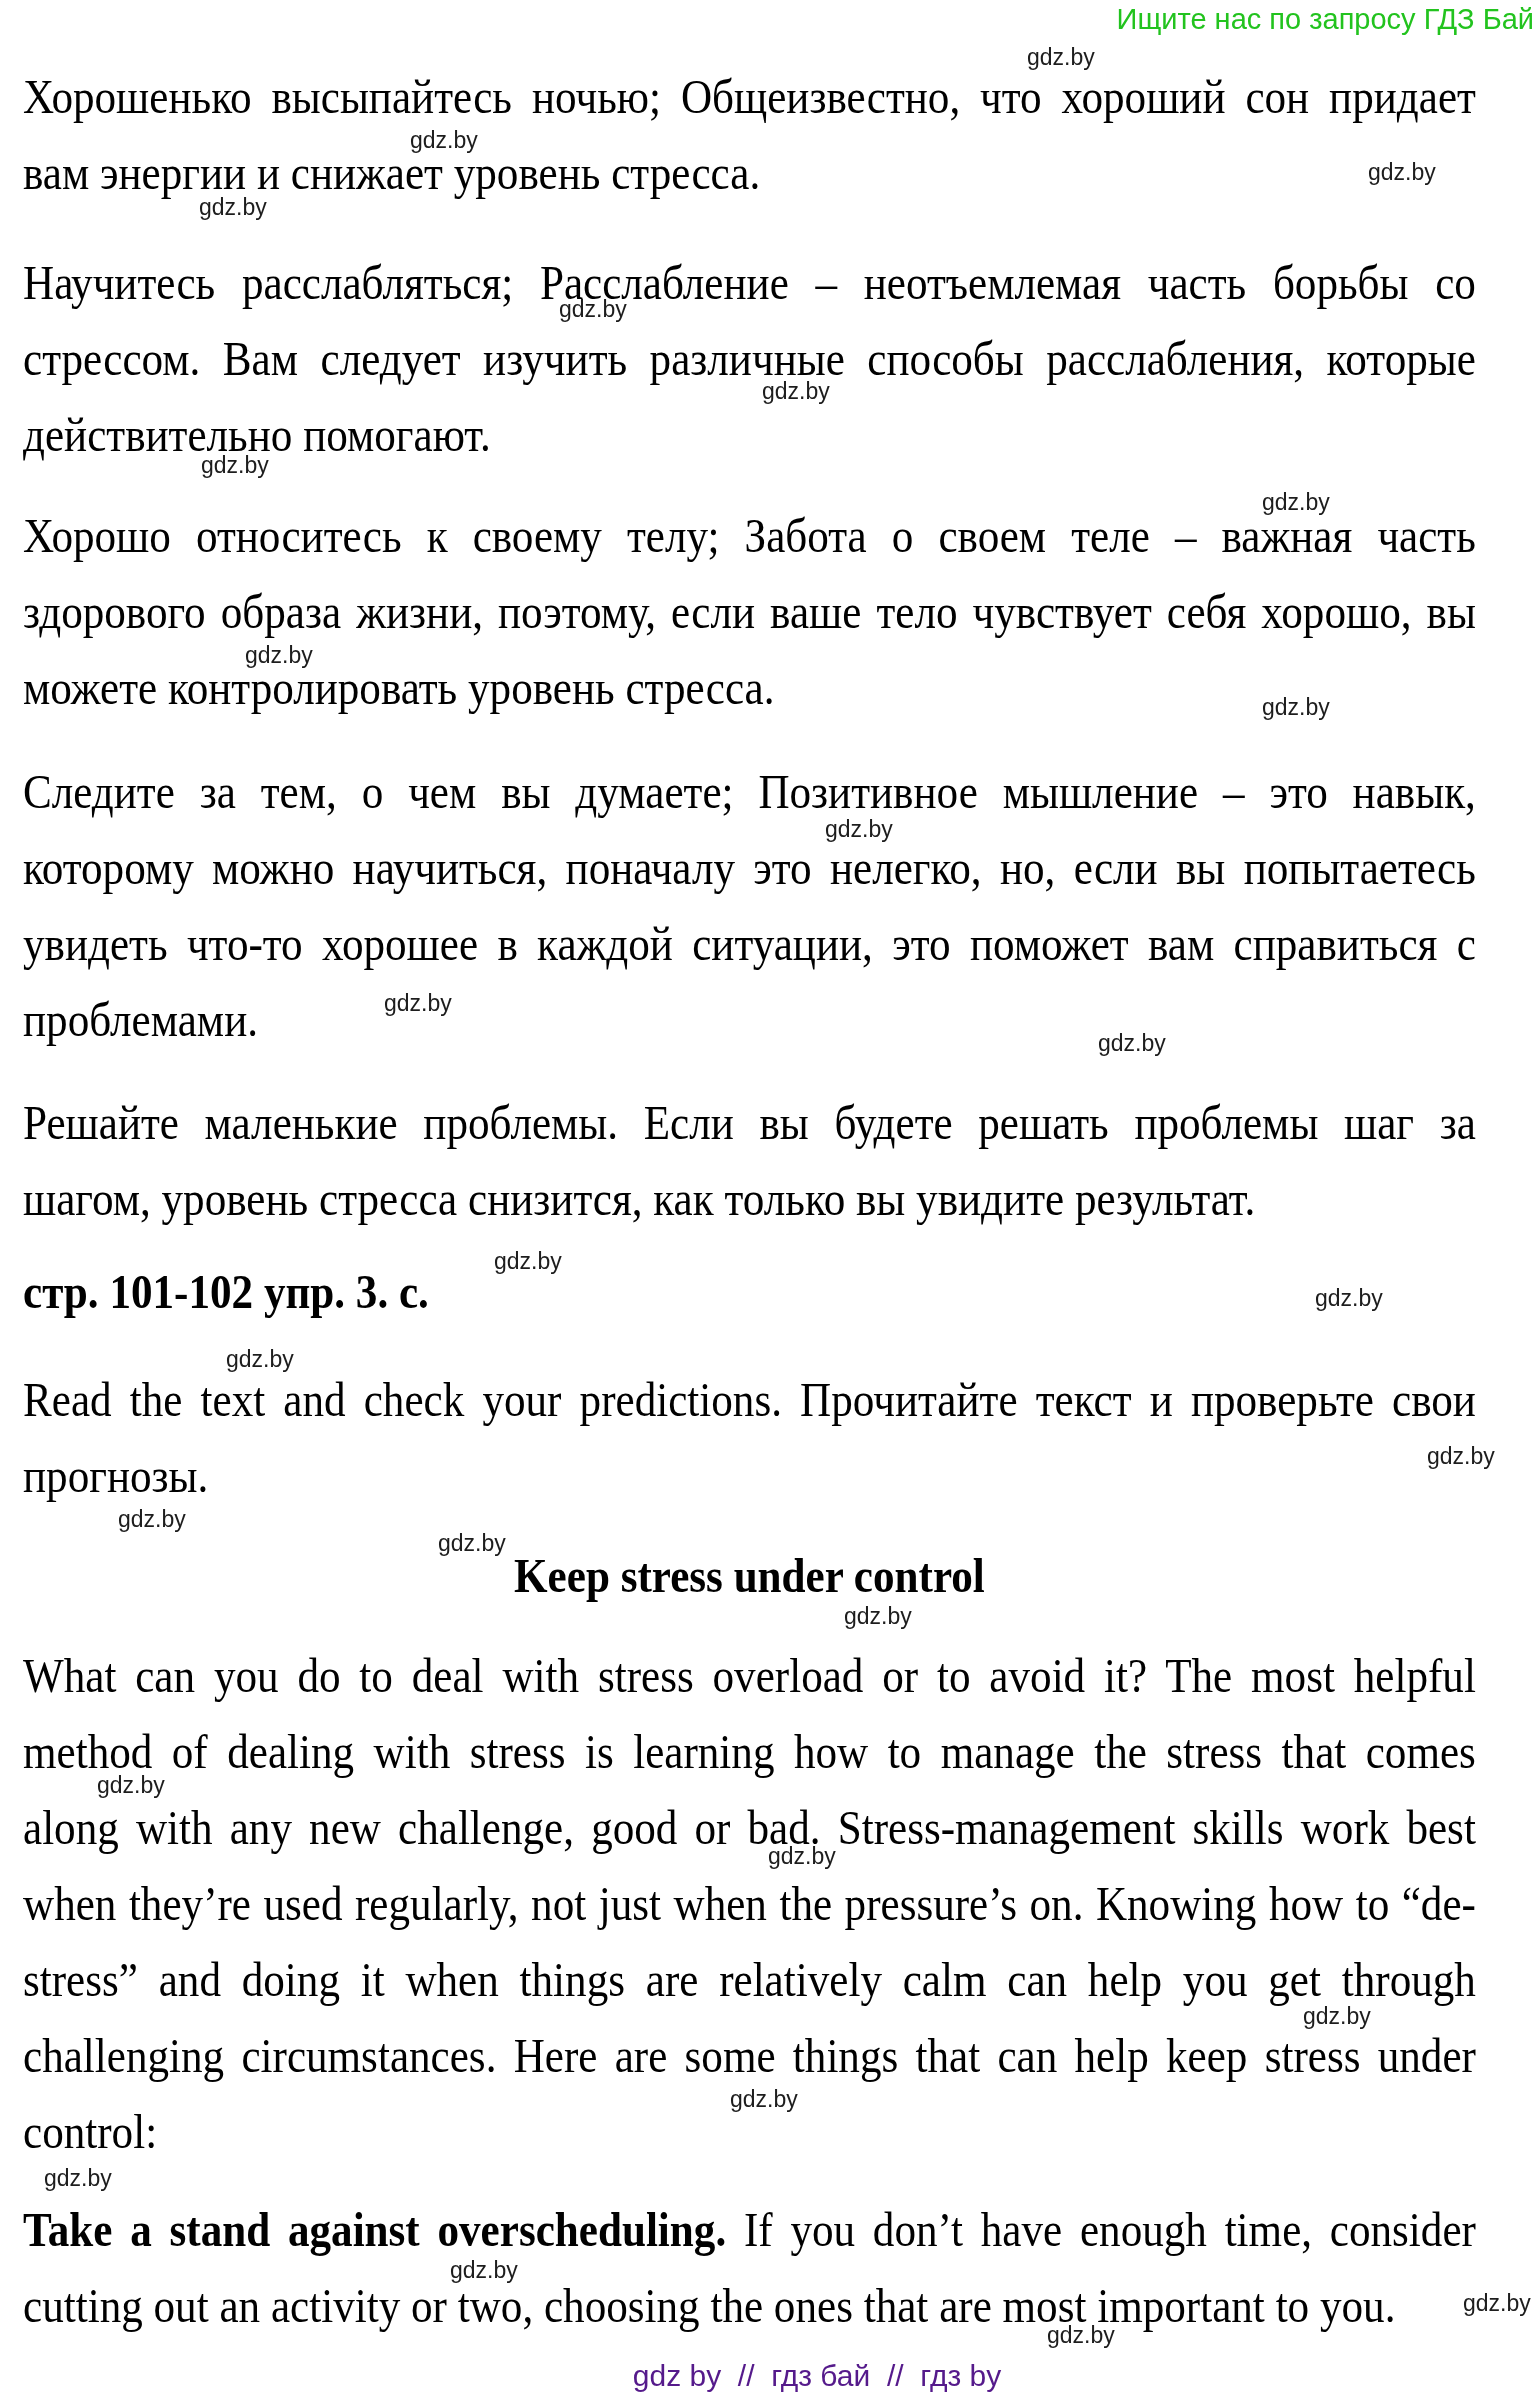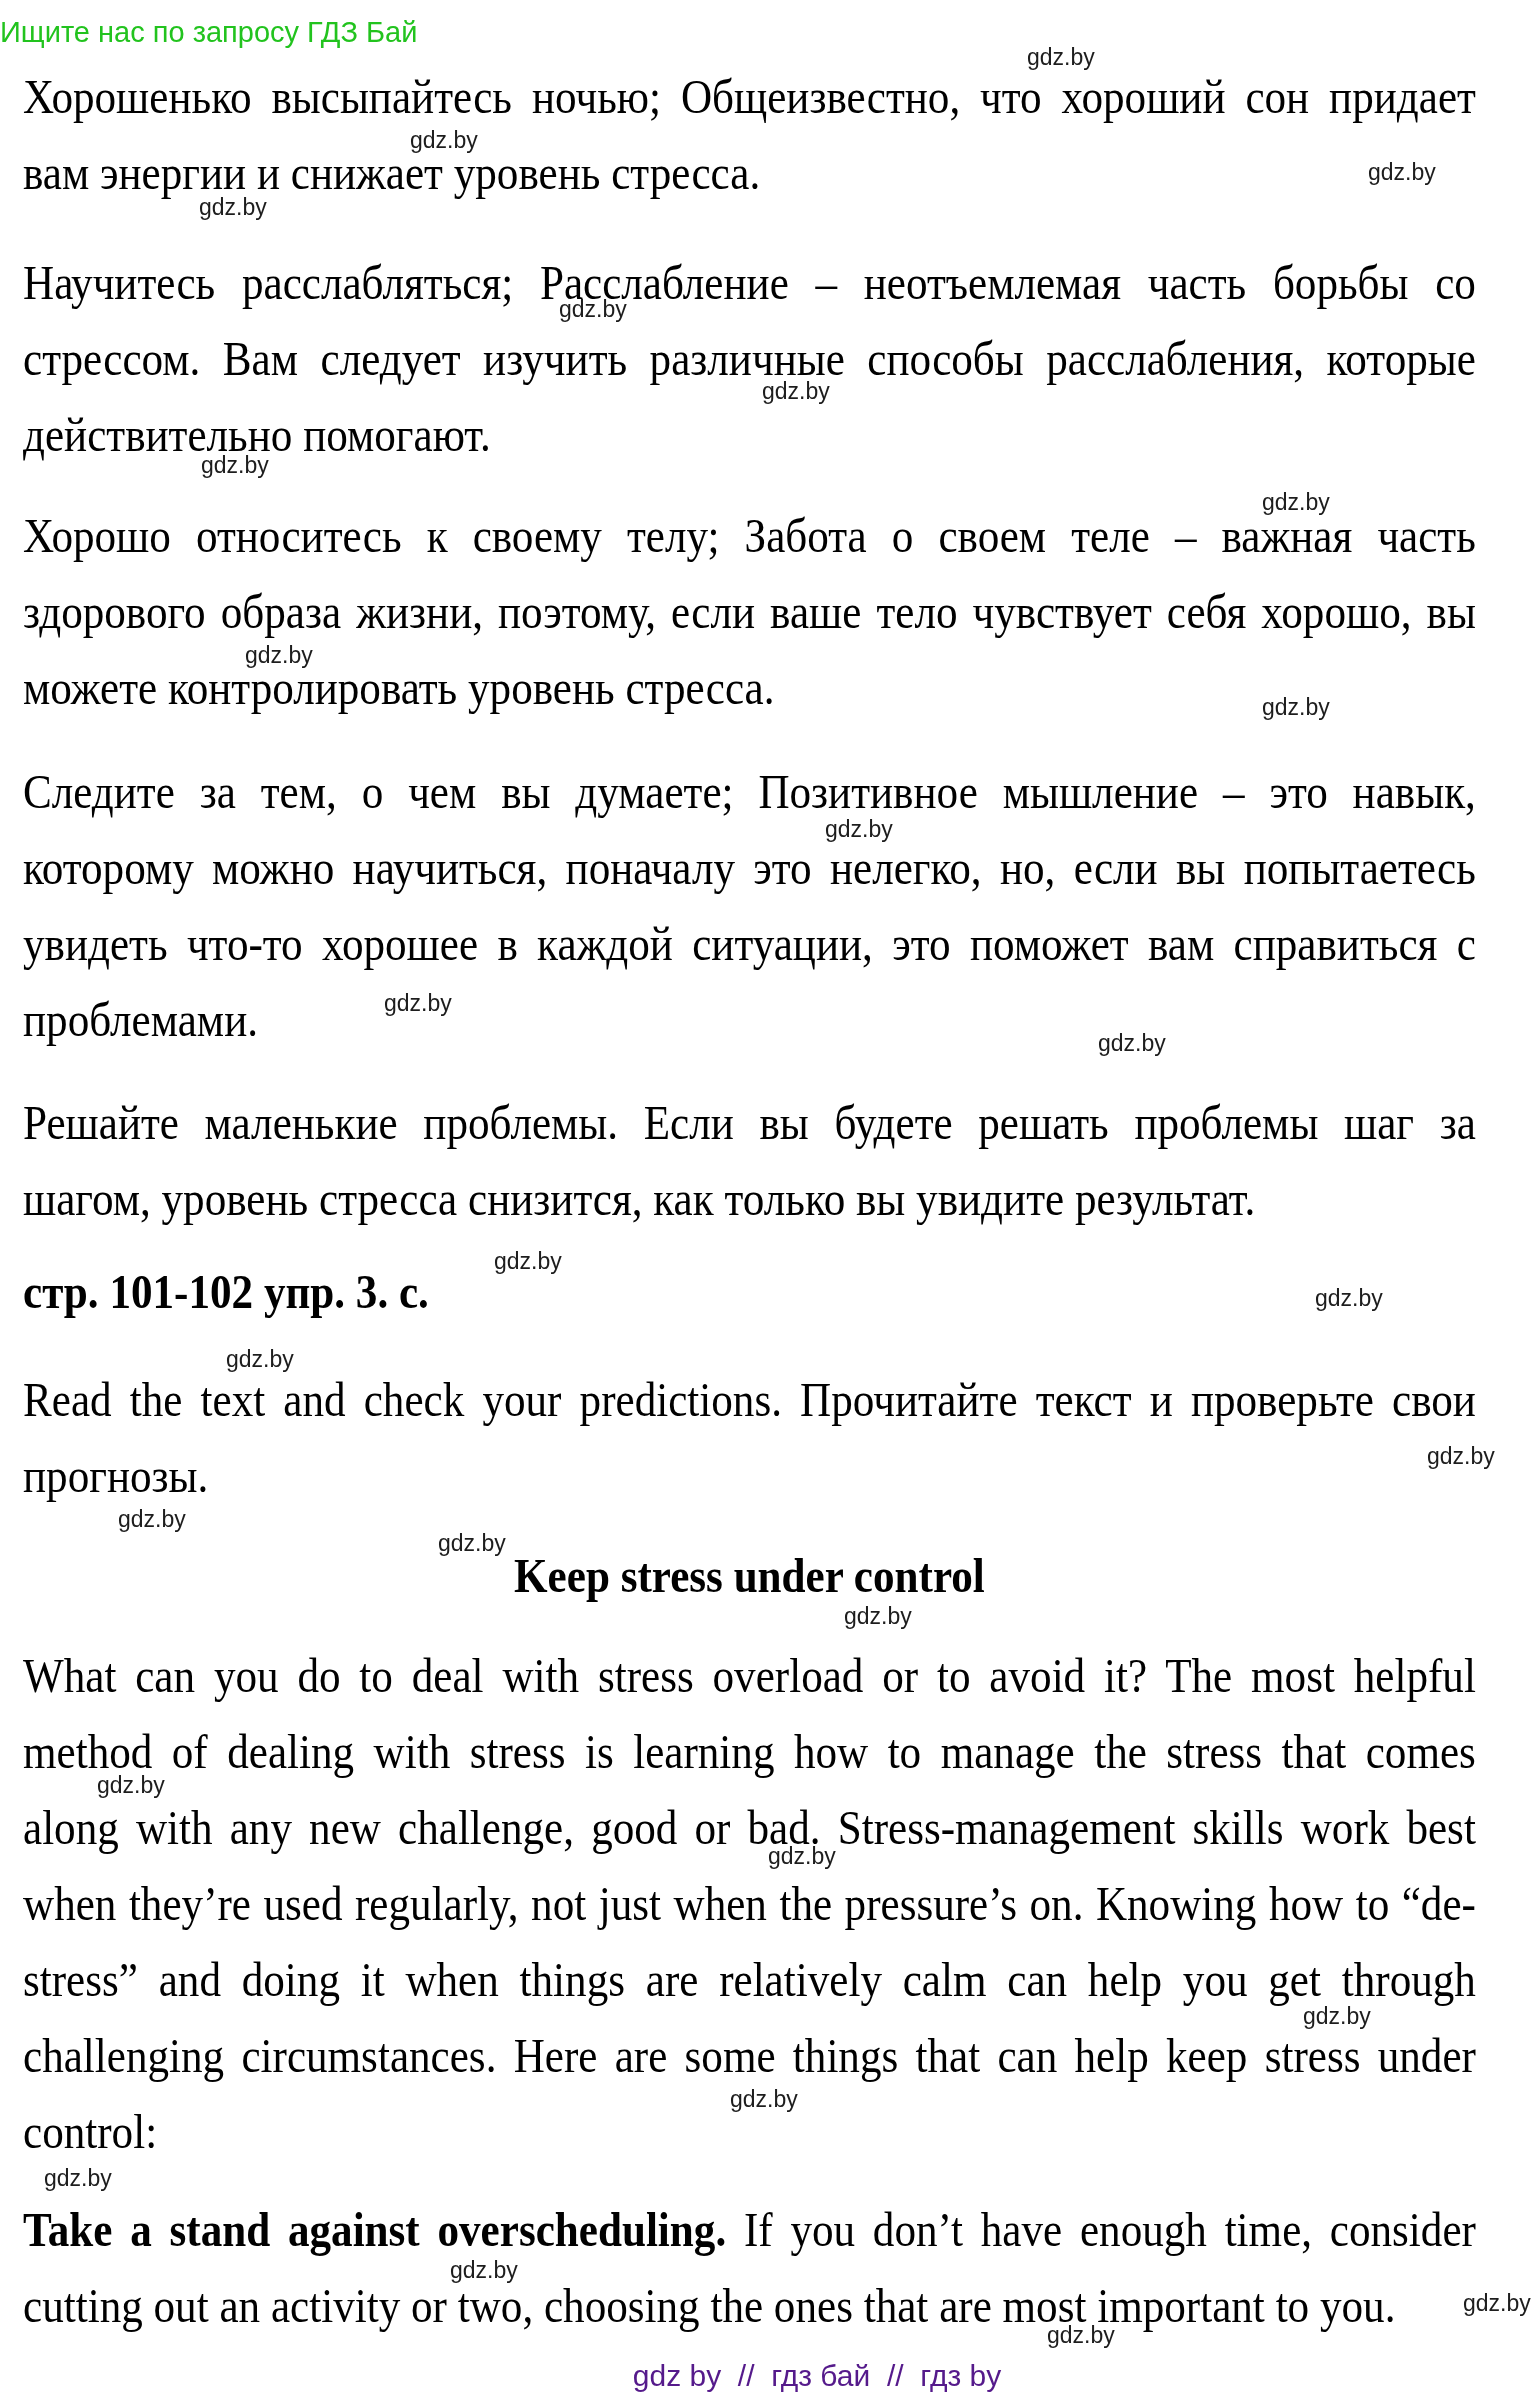--- a/index.html
+++ b/index.html
@@ -5,22 +5,22 @@
   html,body { margin:0; padding:0; background:#e8e8e8; }
   .page {
     position:relative;
     width:1534px; height:2401px;
     background:#ffffff;
     overflow:hidden;
     font-family:"Liberation Serif", serif;
     color:#000;
   }
   .promo-header {
-    position:absolute; top:16px; left:0; width:100%;
-    text-align:left;
+    position:absolute; top:3px; left:0; width:100%;
+    text-align:right;
     font-family:"Liberation Sans", sans-serif;
     font-size:29px; font-weight:400;
     white-space:nowrap;
   }
   .footer-links {
     position:absolute; top:2359px; left:12px; width:100%;
     text-align:center;
     font-family:"Liberation Sans", sans-serif;
     font-size:30px;
     white-space:pre;

